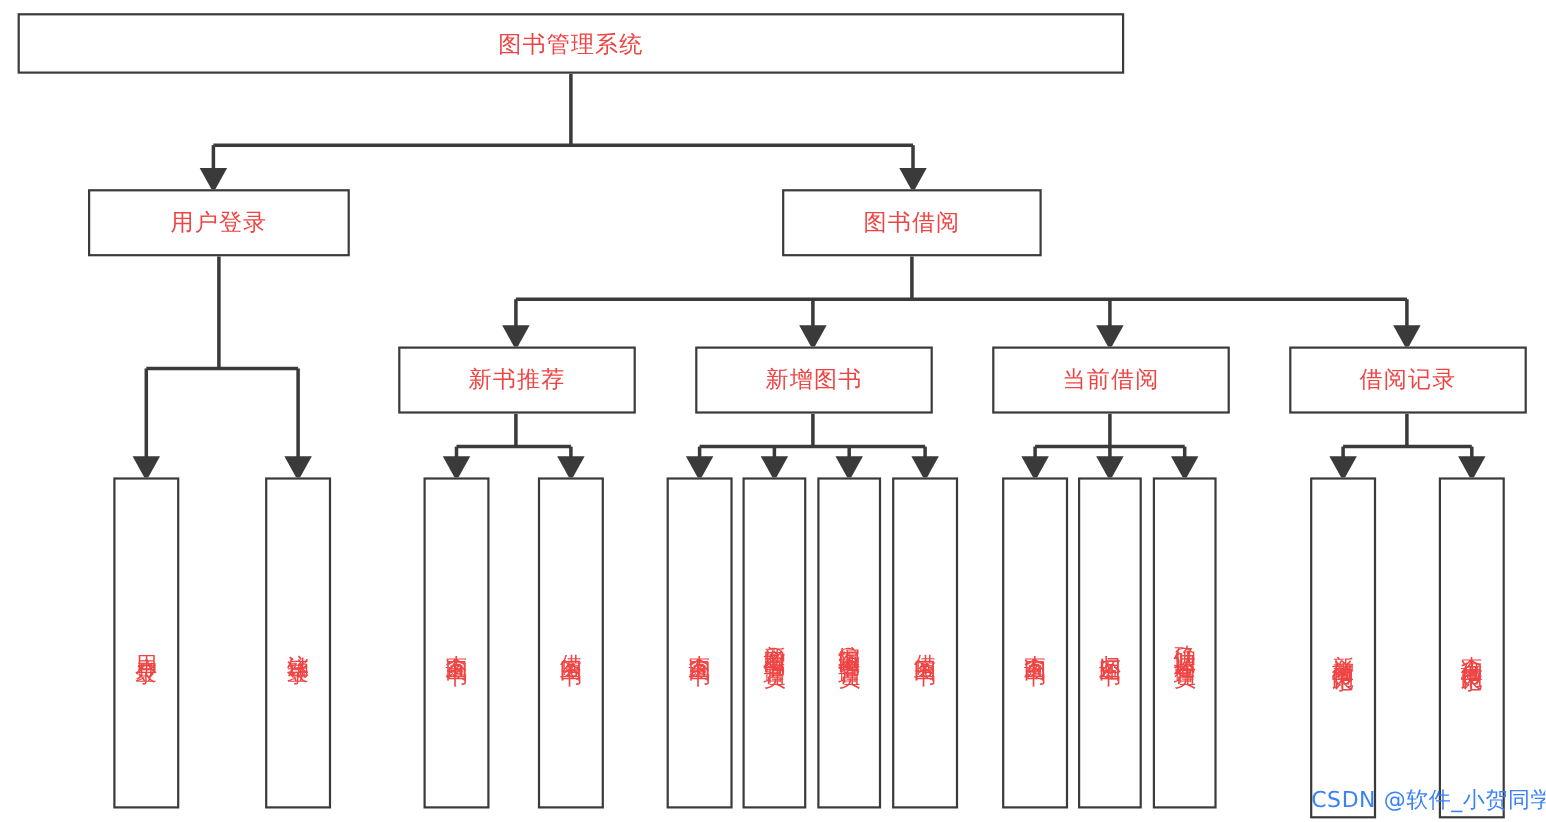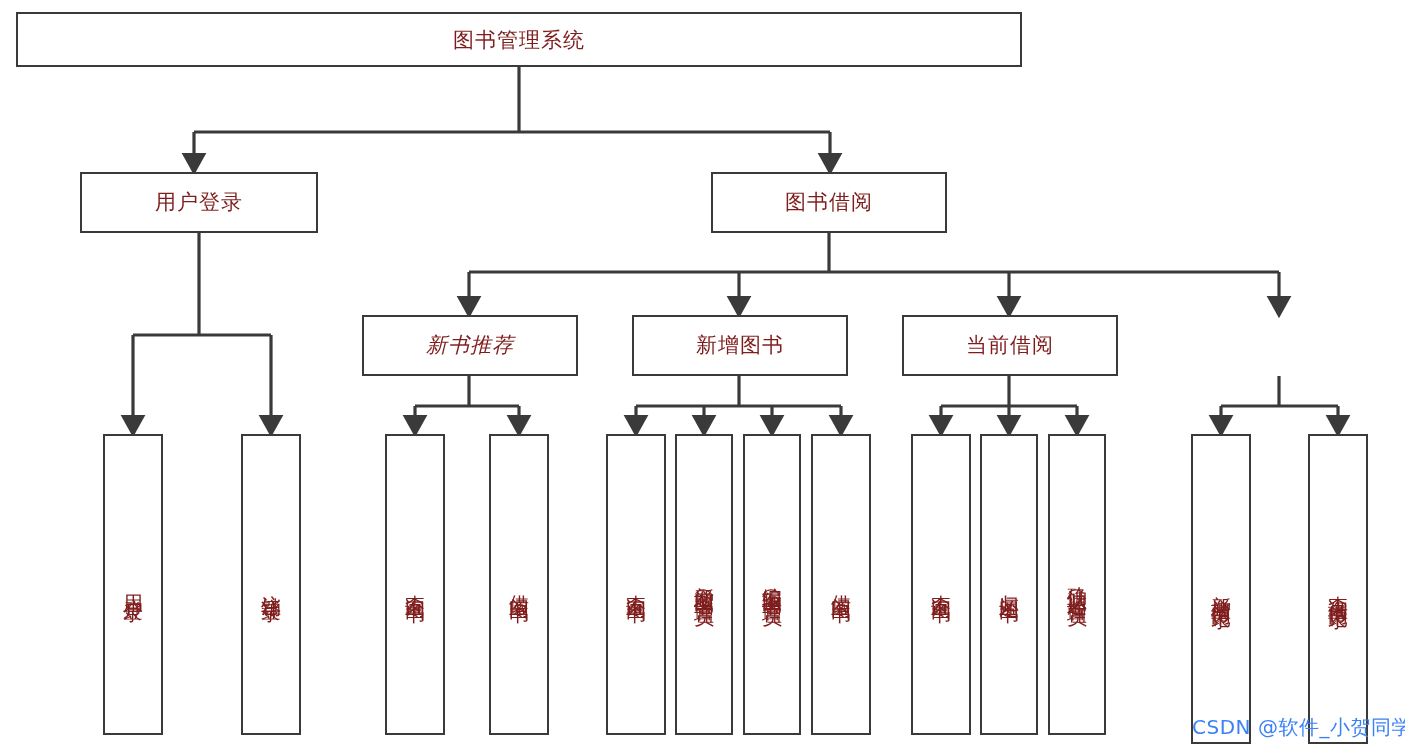--- a/index.html
+++ b/index.html
@@ -26,21 +26,21 @@
     height: 747px;
   }
   .node {
     position: absolute;
     box-sizing: border-box;
     border: 2.2px solid #3a3a3a;
     background: #ffffff;
     display: flex;
     align-items: center;
     justify-content: center;
-    color: #7f1d1d;
+    color: #ef4444;
   }
   .node-h {
     font-size: 21px;
     letter-spacing: 1px;
     line-height: 1.2;
   }
   .node-root {
     font-size: 21px;
     letter-spacing: 1px;
   }
@@ -116,23 +116,24 @@
       <path d="M1221,406 L1221,425" marker-end="url(#arrowhead)"></path>
       <path d="M1338,406 L1338,425" marker-end="url(#arrowhead)"></path>
     </g>
   </svg>
 
   <div class="node node-root" style="left:16px; top:12px; width:1006px; height:55px;">图书管理系统</div>
 
   <div class="node node-h" style="left:80px; top:172px; width:238px; height:61px;">用户登录</div>
   <div class="node node-h" style="left:711px; top:172px; width:236px; height:61px;">图书借阅</div>
 
-  <div class="node node-h" style="left:362px; top:315px; width:216px; height:61px;font-style:italic;">新书推荐</div>
+  <div class="node node-h" style="left:362px; top:315px; width:216px; height:61px;">新书推荐</div>
   <div class="node node-h" style="left:632px; top:315px; width:216px; height:61px;">新增图书</div>
   <div class="node node-h" style="left:902px; top:315px; width:216px; height:61px;">当前借阅</div>
+  <div class="node node-h" style="left:1172px; top:315px; width:216px; height:61px;">借阅记录</div>
 
   <div class="node node-v" style="left:103px; top:434px; width:60px; height:301px;">用户登录</div>
   <div class="node node-v" style="left:241px; top:434px; width:60px; height:301px;">注销登录</div>
 
   <div class="node node-v" style="left:385px; top:434px; width:60px; height:301px;">查询图书</div>
   <div class="node node-v" style="left:489px; top:434px; width:60px; height:301px;">借阅图书</div>
 
   <div class="node node-v" style="left:606px; top:434px; width:60px; height:301px;">查询图书</div>
   <div class="node node-v" style="left:675px; top:434px; width:58px; height:301px;">新增图书（管理员）</div>
   <div class="node node-v" style="left:743px; top:434px; width:58px; height:301px;">编辑图书（管理员）</div>

